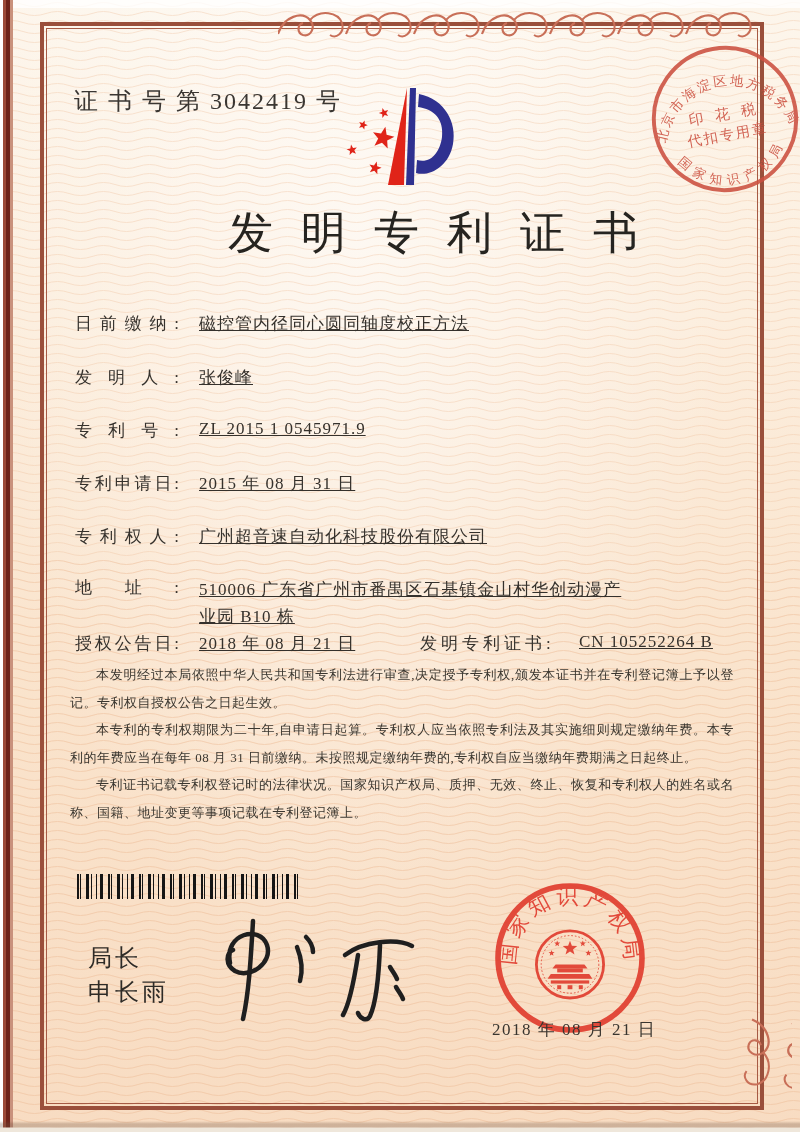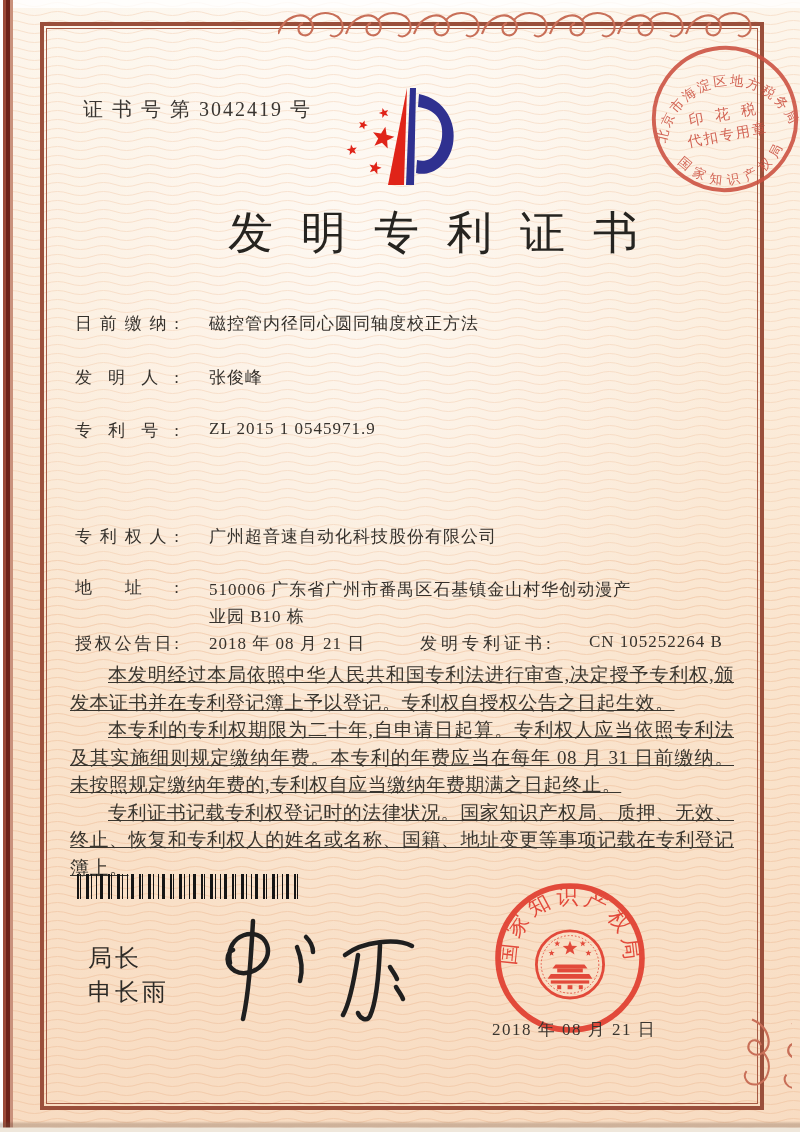--- a/index.html
+++ b/index.html
@@ -14,33 +14,33 @@
   
   .edge-left{left:0;top:0;width:14px;height:1132px;z-index:6;
      background:linear-gradient(90deg,#ffffff 0 3px,#9c4a38 3px 6px,#6e241a 6px 10px,#c9917c 10px 13px,rgba(0,0,0,0) 13px);}
   .edge-bottom{left:0;top:1119px;width:800px;height:13px;z-index:6;
      background:linear-gradient(180deg,rgba(0,0,0,0) 0 2px,rgba(110,80,62,.30) 5px 8px,#efe7db 9px 13px);}
   .edge-top{left:0;top:0;width:800px;height:8px;background:rgba(255,255,255,.8);z-index:5;}
   
   .frame{left:40px;top:22px;width:716px;height:1080px;border:4px solid #9a4f3b;z-index:1;}
   .frame-inner{position:absolute;left:2px;top:2px;right:2px;bottom:2px;border:1px solid #a65a44;}
   
-  .cert-no{left:74px;top:96px;font-size:20px;letter-spacing:2px;color:#3a3632;z-index:3;margin-left:9px;}
+  .cert-no{left:74px;top:85px;font-size:24px;letter-spacing:2px;color:#3a3632;z-index:3;}
   .title-wrap{left:0;top:203px;width:638px;text-align:right;z-index:3;}
   .title-text{font-size:45px;letter-spacing:28px;margin-right:-28px;color:#262420;font-weight:500;}
   
   .frow{left:75px;width:660px;font-size:17px;color:#35312c;z-index:3;}
   .flabel{display:inline-block;width:104px;text-align:justify;text-align-last:justify;vertical-align:top;}
-  .fvalue{display:inline-block;margin-left:30px;letter-spacing:1px;vertical-align:top;}
+  .fvalue{display:inline-block;margin-left:20px;letter-spacing:1px;vertical-align:top;text-decoration:underline;}
   .addr-val{width:430px;line-height:27px;}
   .grant-no{position:absolute;left:345px;top:0;white-space:nowrap;}
   .grant-no .flabel2{letter-spacing:4px;}
   
-  .bodytext{left:70px;top:661px;width:664px;font-size:19px;line-height:27.5px;
-            color:#3a362f;z-index:3;letter-spacing:.5px;text-decoration:underline;}
+  .bodytext{left:70px;top:661px;width:664px;font-size:13px;line-height:27.5px;
+            color:#3a362f;z-index:3;letter-spacing:.5px;}
   .bodytext p{margin:0;text-indent:2em;text-align:justify;}
   
   .barcode{left:77px;top:874px;width:221px;height:25px;z-index:3;
      background:
        repeating-linear-gradient(90deg,#151515 0 2px,rgba(0,0,0,0) 2px 3px,#151515 3px 4px,rgba(0,0,0,0) 4px 9px,#151515 9px 12px,rgba(0,0,0,0) 12px 14px,#151515 14px 15px,rgba(0,0,0,0) 15px 19px,#151515 19px 20px,rgba(0,0,0,0) 20px 23px,#151515 23px 26px,rgba(0,0,0,0) 26px 31px);}
   
   .director-title{left:88px;top:942px;font-size:24px;letter-spacing:3px;color:#2e2b27;z-index:3;
                   font-family:"Liberation Sans","DejaVu Sans",sans-serif;}
   .director-name{left:88px;top:976px;font-size:24px;letter-spacing:3px;color:#2e2b27;z-index:3;
                   font-family:"Liberation Sans","DejaVu Sans",sans-serif;}
@@ -142,20 +142,23 @@
   </div>
 
   <div class="abs frow" style="top:312px">
     <span class="flabel">日前缴纳:</span><span class="fvalue">磁控管内径同心圆同轴度校正方法</span>
   </div>
   <div class="abs frow" style="top:366px">
     <span class="flabel">发明人:</span><span class="fvalue">张俊峰</span>
   </div>
   <div class="abs frow" style="top:419px">
     <span class="flabel">专利号:</span><span class="fvalue">ZL 2015 1 0545971.9</span>
+  </div>
+  <div class="abs frow" style="top:472px">
+    <span class="flabel">专利申请日:</span><span class="fvalue">2015 年 08 月 31 日</span>
   </div>
   <div class="abs frow" style="top:525px">
     <span class="flabel">专利权人:</span><span class="fvalue">广州超音速自动化科技股份有限公司</span>
   </div>
   <div class="abs frow" style="top:576px">
     <span class="flabel">地址:</span><span class="fvalue addr-val">510006 广东省广州市番禺区石基镇金山村华创动漫产业园 B10 栋</span>
   </div>
   <div class="abs frow" style="top:632px">
     <span class="flabel">授权公告日:</span><span class="fvalue">2018 年 08 月 21 日</span>
     <span class="grant-no">

